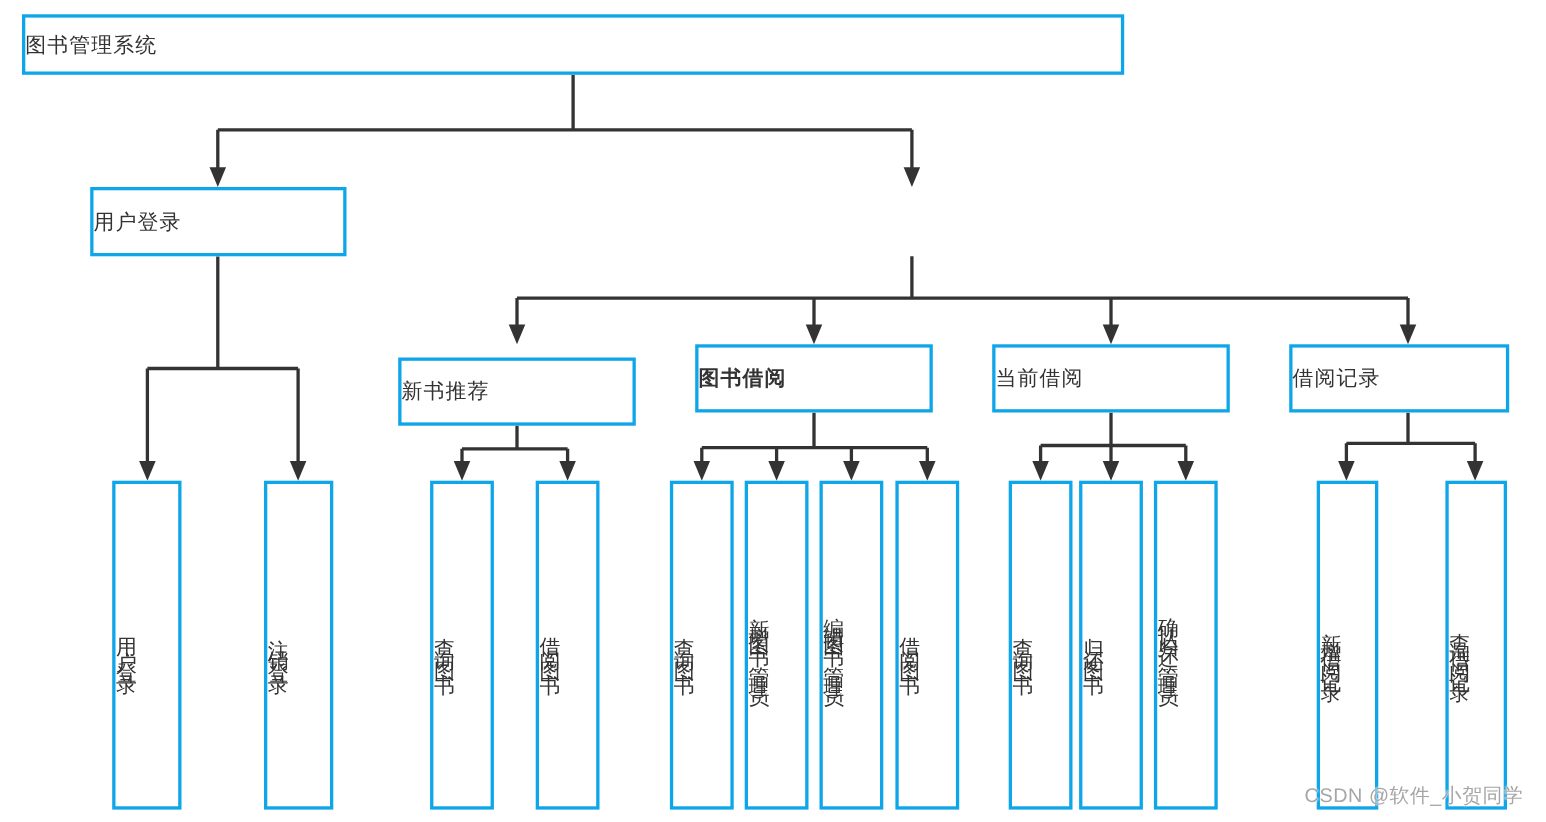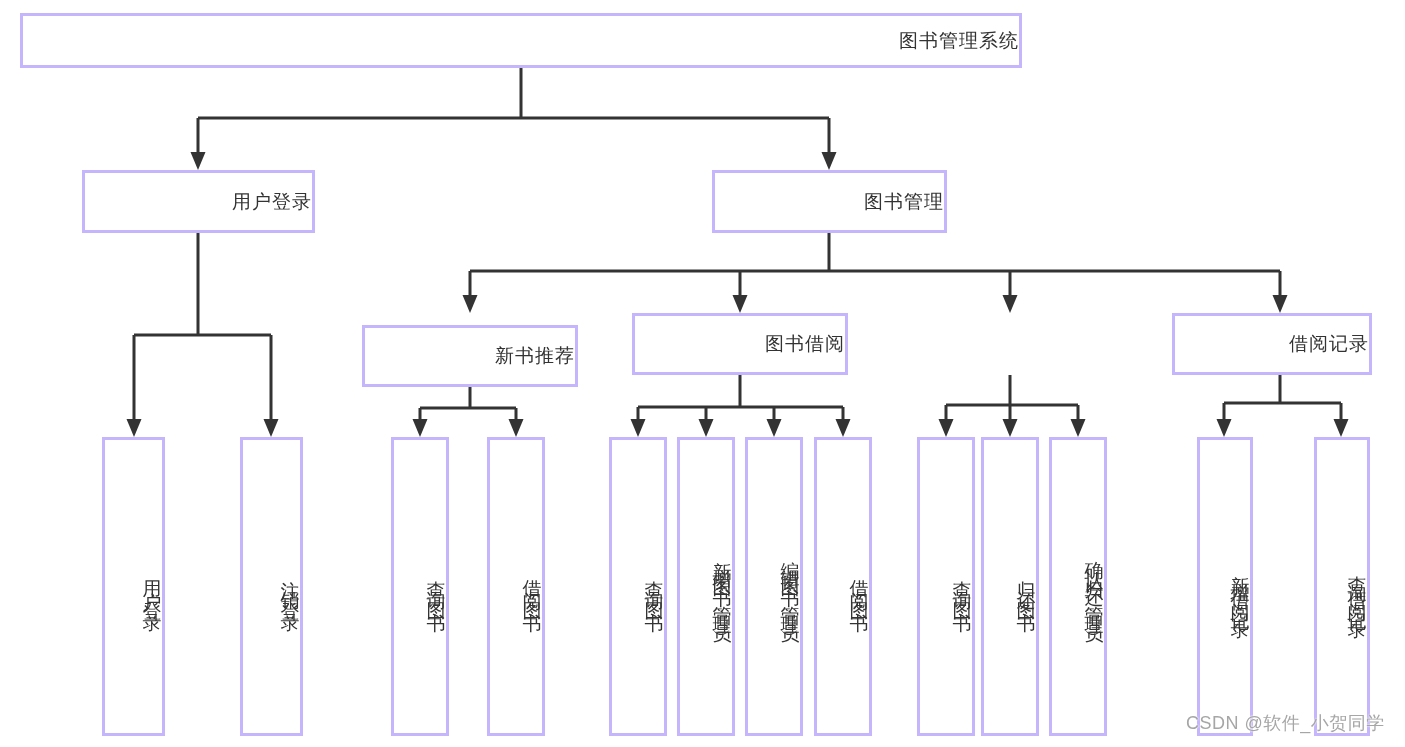--- a/index.html
+++ b/index.html
@@ -8,25 +8,25 @@
     background: #ffffff;
     font-family: "Liberation Sans", "DejaVu Sans", sans-serif;
     position: relative;
     overflow: hidden;
   }
   .stage { position: absolute; left: 0; top: 0; width: 1405px; height: 747px; }
   svg.connectors { position: absolute; left: 0; top: 0; pointer-events: none; }
   .node {
     position: absolute;
     background: #ffffff;
-    border: 3px solid #c4b5fd;
+    border: 3px solid #0ea5e9;
     color: #333333;
     display: flex;
     align-items: center;
-    justify-content: flex-end;
+    justify-content: flex-start;
     text-align: center;
   }
   .hbox { font-size: 19px; letter-spacing: 1px; }
   .root { font-size: 19px; }
   .vbox span.vtext {
     writing-mode: vertical-rl;
     text-orientation: mixed;
     font-size: 19px;
     letter-spacing: 11px;
     line-height: 1;
@@ -89,29 +89,29 @@
     </g>
   </svg>
 
   <div class="node hbox root" style="left:20px; top:13px; width:1002px; height:55px;">
     <span>图书管理系统</span>
   </div>
 
   <div class="node hbox" style="left:82px; top:170px; width:233px; height:63px;">
     <span>用户登录</span>
   </div>
-  <div class="node hbox" style="left:712px; top:170px; width:235px; height:63px;">
-    <span>图书管理</span>
-  </div>
 
   <div class="node hbox" style="left:362px; top:325px; width:216px; height:62px;">
     <span>新书推荐</span>
   </div>
-  <div class="node hbox" style="left:632px; top:313px; width:216px; height:62px;">
+  <div class="node hbox" style="left:632px; top:313px; width:216px; height:62px;font-weight:bold;">
     <span>图书借阅</span>
+  </div>
+  <div class="node hbox" style="left:902px; top:313px; width:216px; height:62px;">
+    <span>当前借阅</span>
   </div>
   <div class="node hbox" style="left:1172px; top:313px; width:200px; height:62px;">
     <span>借阅记录</span>
   </div>
 
   <div class="node vbox" style="left:102px; top:437px; width:63px; height:299px;">
     <span class="vtext">用户登录</span>
   </div>
   <div class="node vbox" style="left:240px; top:437px; width:63px; height:299px;">
     <span class="vtext">注销登录</span>

